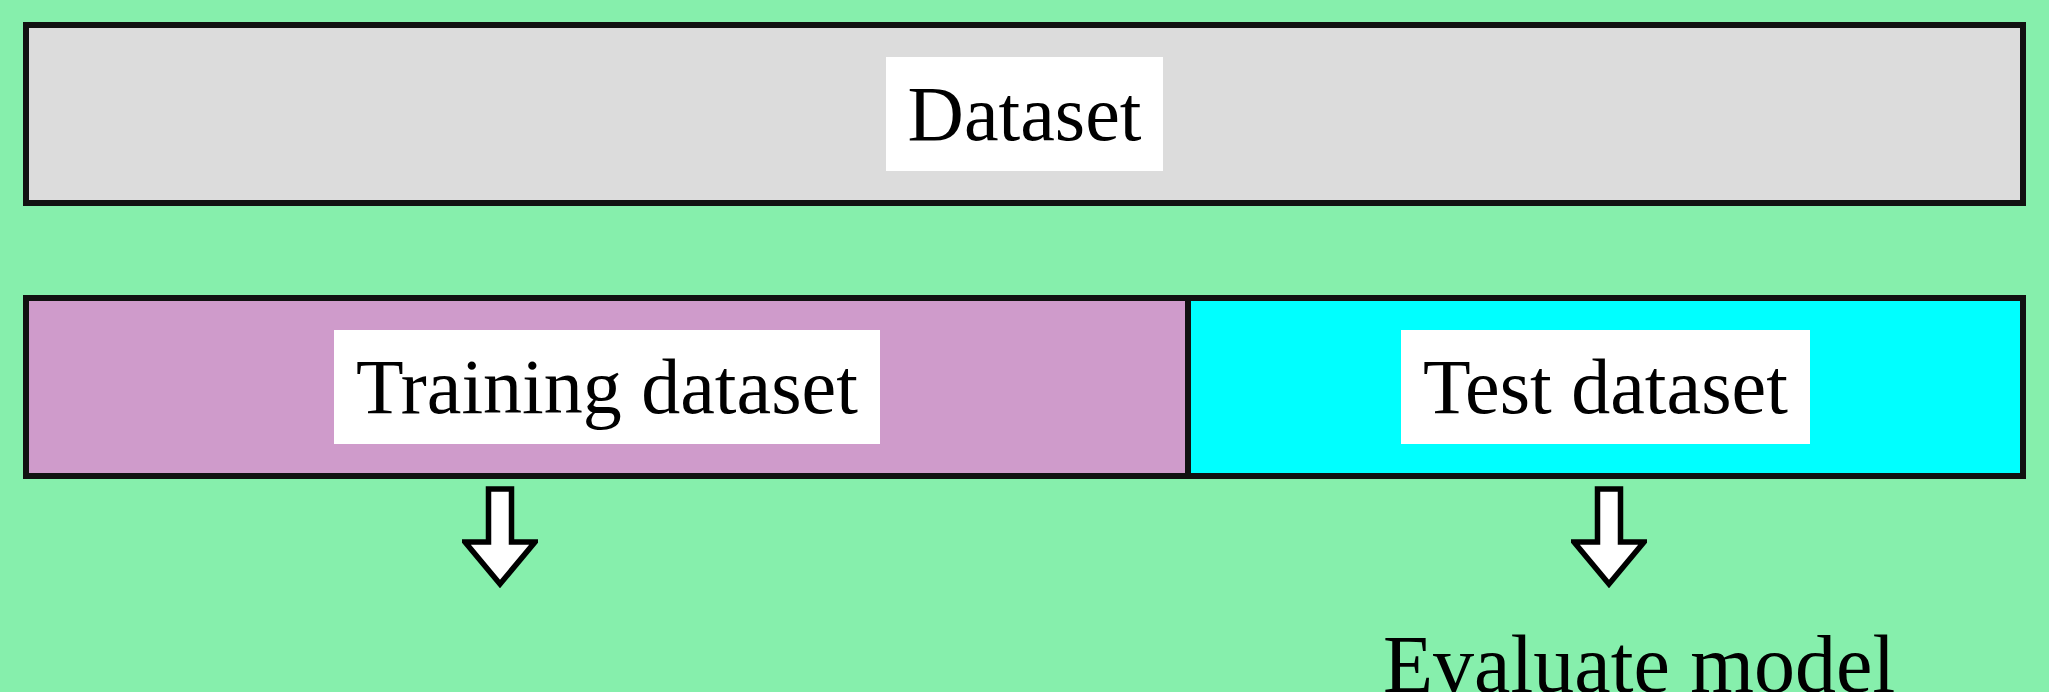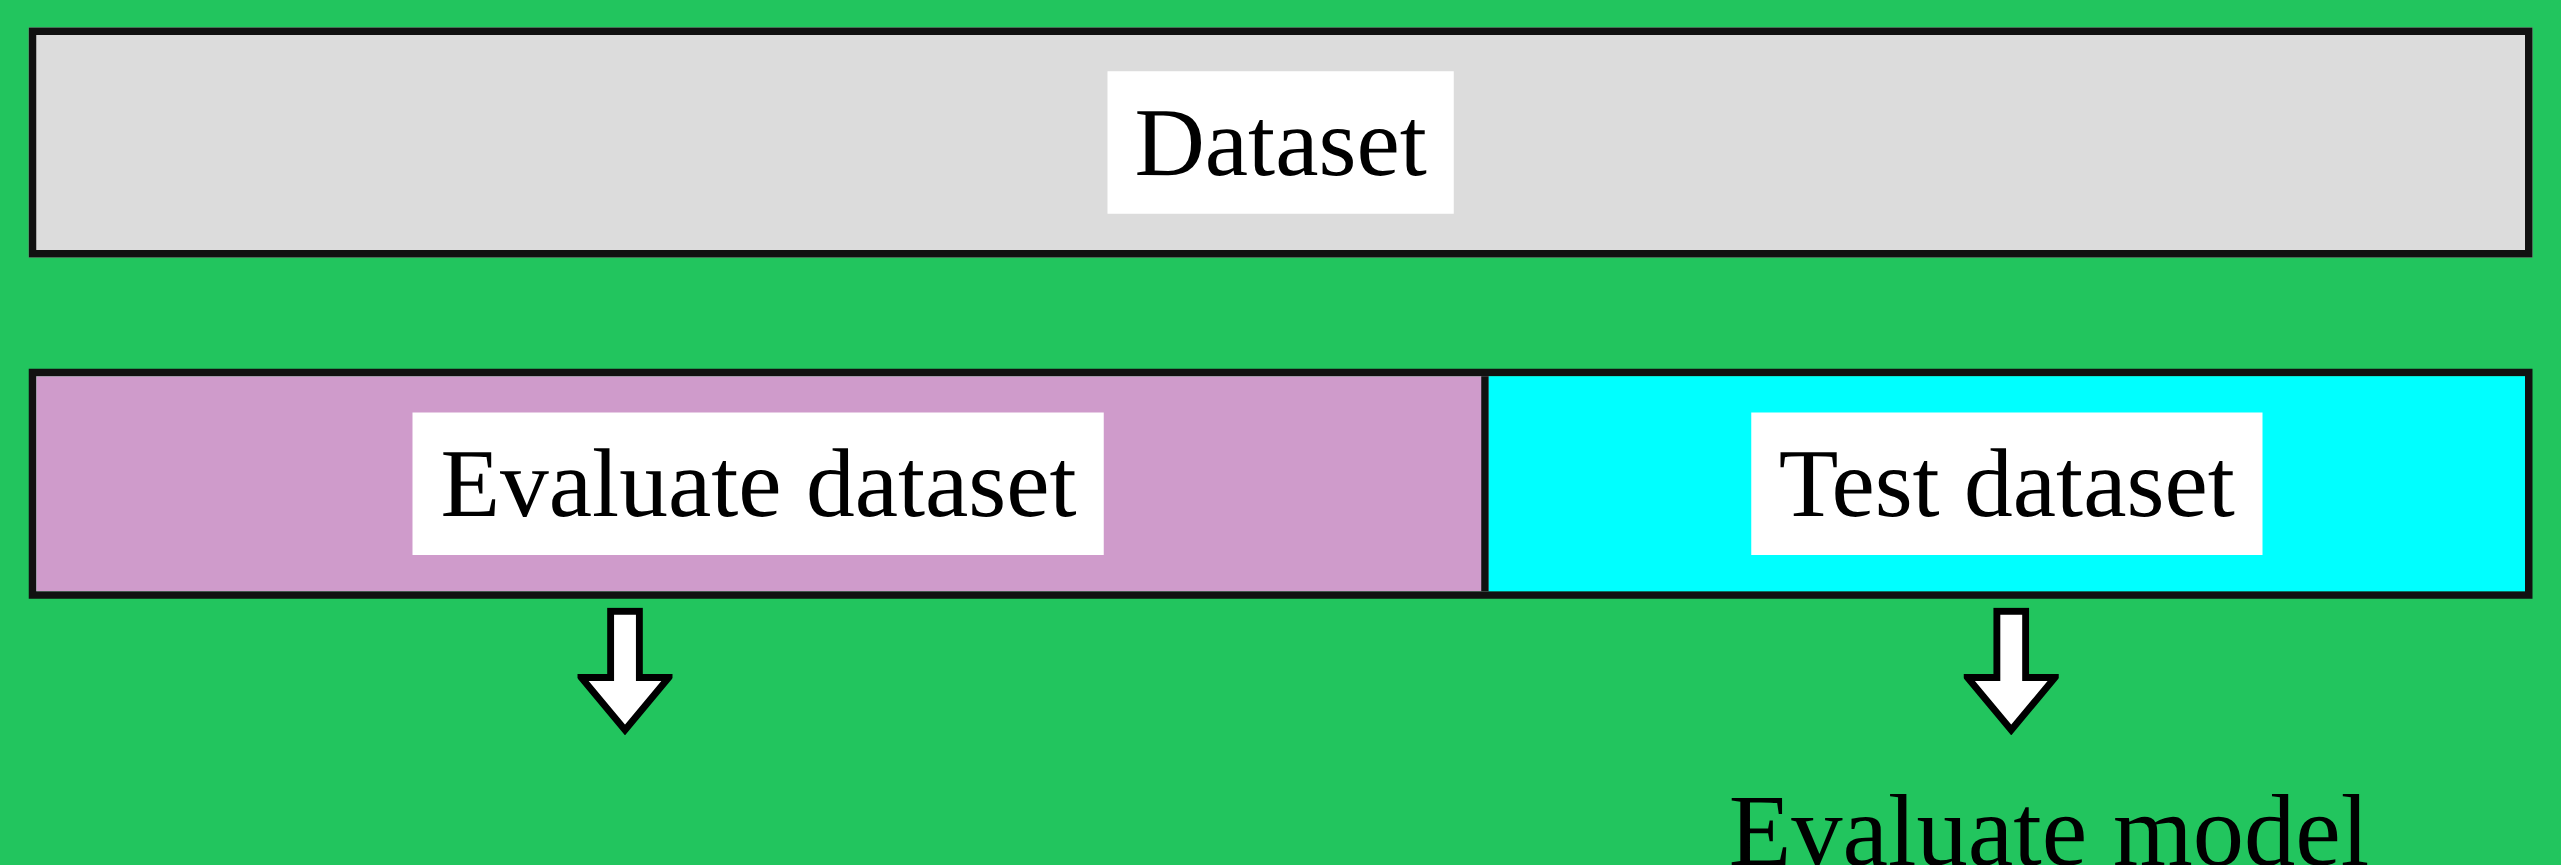--- a/index.html
+++ b/index.html
@@ -2,21 +2,21 @@
 <html><head>
 <meta charset="utf-8">
 <style>
   * { margin: 0; padding: 0; box-sizing: border-box; }
   html, body { background: #ffffff; }
 
   .canvas {
     position: relative;
     width: 2049px;
     height: 692px;
-    background: #22c55e;
+    background: #86efac;
     overflow: hidden;
     font-family: "Liberation Serif", "DejaVu Serif", serif;
     padding-left: 19px;
   }
 
   .bar {
     position: absolute;
     left: 23px;
     width: 2003px;
     height: 184px;
@@ -75,21 +75,21 @@
 <body>
 
 <div class="canvas">
 
   <div class="bar dataset-bar" style="background: rgb(220, 220, 220);">
     <span class="patch-label">Dataset</span>
   </div>
 
   <div class="bar split-bar">
     <div class="segment segment-training" style="background: rgb(207, 155, 203); width: 58.35%;">
-      <span class="patch-label">Evaluate dataset</span>
+      <span class="patch-label">Training dataset</span>
     </div>
     <div class="segment segment-test" style="background: rgb(0, 255, 255);">
       <span class="patch-label">Test dataset</span>
     </div>
   </div>
 
   <svg class="arrow arrow-train" viewBox="0 0 76 102" xmlns="http://www.w3.org/2000/svg">
     <polygon points="26.5,3 49.5,3 49.5,56 73,56 38,98 3,56 26.5,56" fill="#ffffff" stroke="#000000" stroke-width="5.5" stroke-linejoin="miter"></polygon>
   </svg>
 

